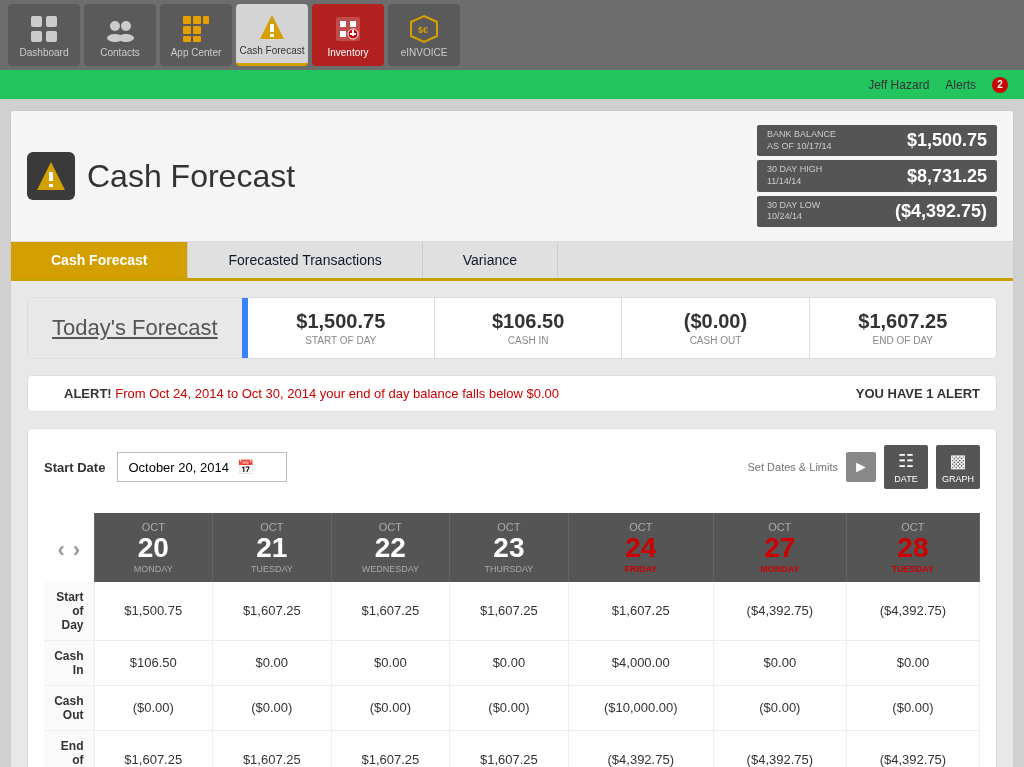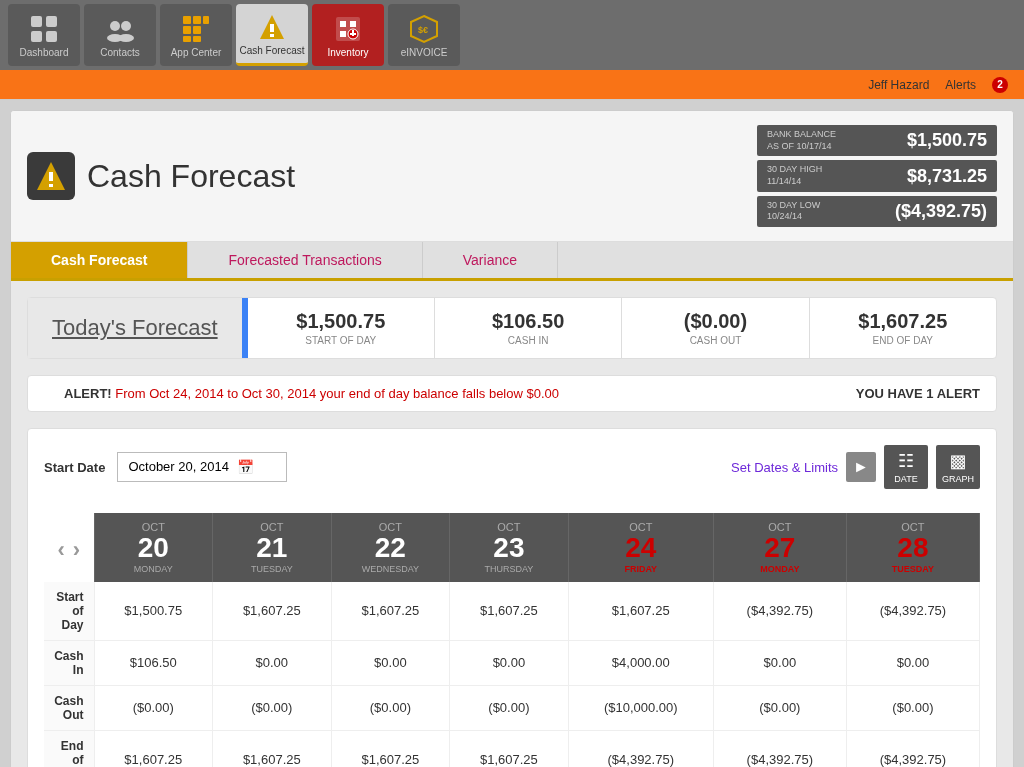--- a/index.html
+++ b/index.html
@@ -41,21 +41,21 @@
       width: 32px;
       height: 32px;
       display: flex;
       align-items: center;
       justify-content: center;
     }
     .nav-label { font-size: 10px; }
 
     
     .user-bar {
-      background: #f97316;
+      background: #22c55e;
       height: 30px;
       display: flex;
       align-items: center;
       justify-content: flex-end;
       padding: 0 16px;
       gap: 16px;
       font-size: 12px;
       color: #333;
       border-bottom: 1px solid #ccc;
     }
@@ -146,21 +146,21 @@
     
     .tabs-bar {
       display: flex;
       background: #e0e0e0;
       border-bottom: 3px solid #c8a000;
     }
     .tab {
       padding: 10px 40px;
       font-size: 14px;
       cursor: pointer;
-      color: #be185d;
+      color: #0f172a;
       border-right: 1px solid #ccc;
     }
     .tab.active {
       background: #d4a000;
       color: #fff;
       font-weight: bold;
     }
 
     
     .content-area {
@@ -245,39 +245,39 @@
       font-size: 13px;
       color: #333;
       font-weight: bold;
     }
     .date-input {
       border: 1px solid #bbb;
       padding: 6px 10px;
       font-size: 13px;
       background: #fff;
       display: flex;
-      align-items: flex-start;
+      align-items: center;
       gap: 8px;
       min-width: 170px;
     }
     .cal-icon {
       color: #888;
       font-size: 14px;
     }
     .right-controls {
       display: flex;
       align-items: center;
       gap: 8px;
     }
     .set-dates-btn {
       display: flex;
       align-items: center;
       gap: 8px;
-      font-size: 13px;
-      color: #6d28d9;
+      font-size: 11px;
+      color: #737373;
       cursor: pointer;
     }
     .arrow-btn {
       width: 30px;
       height: 30px;
       background: #888;
       color: #fff;
       display: flex;
       align-items: center;
       justify-content: center;

